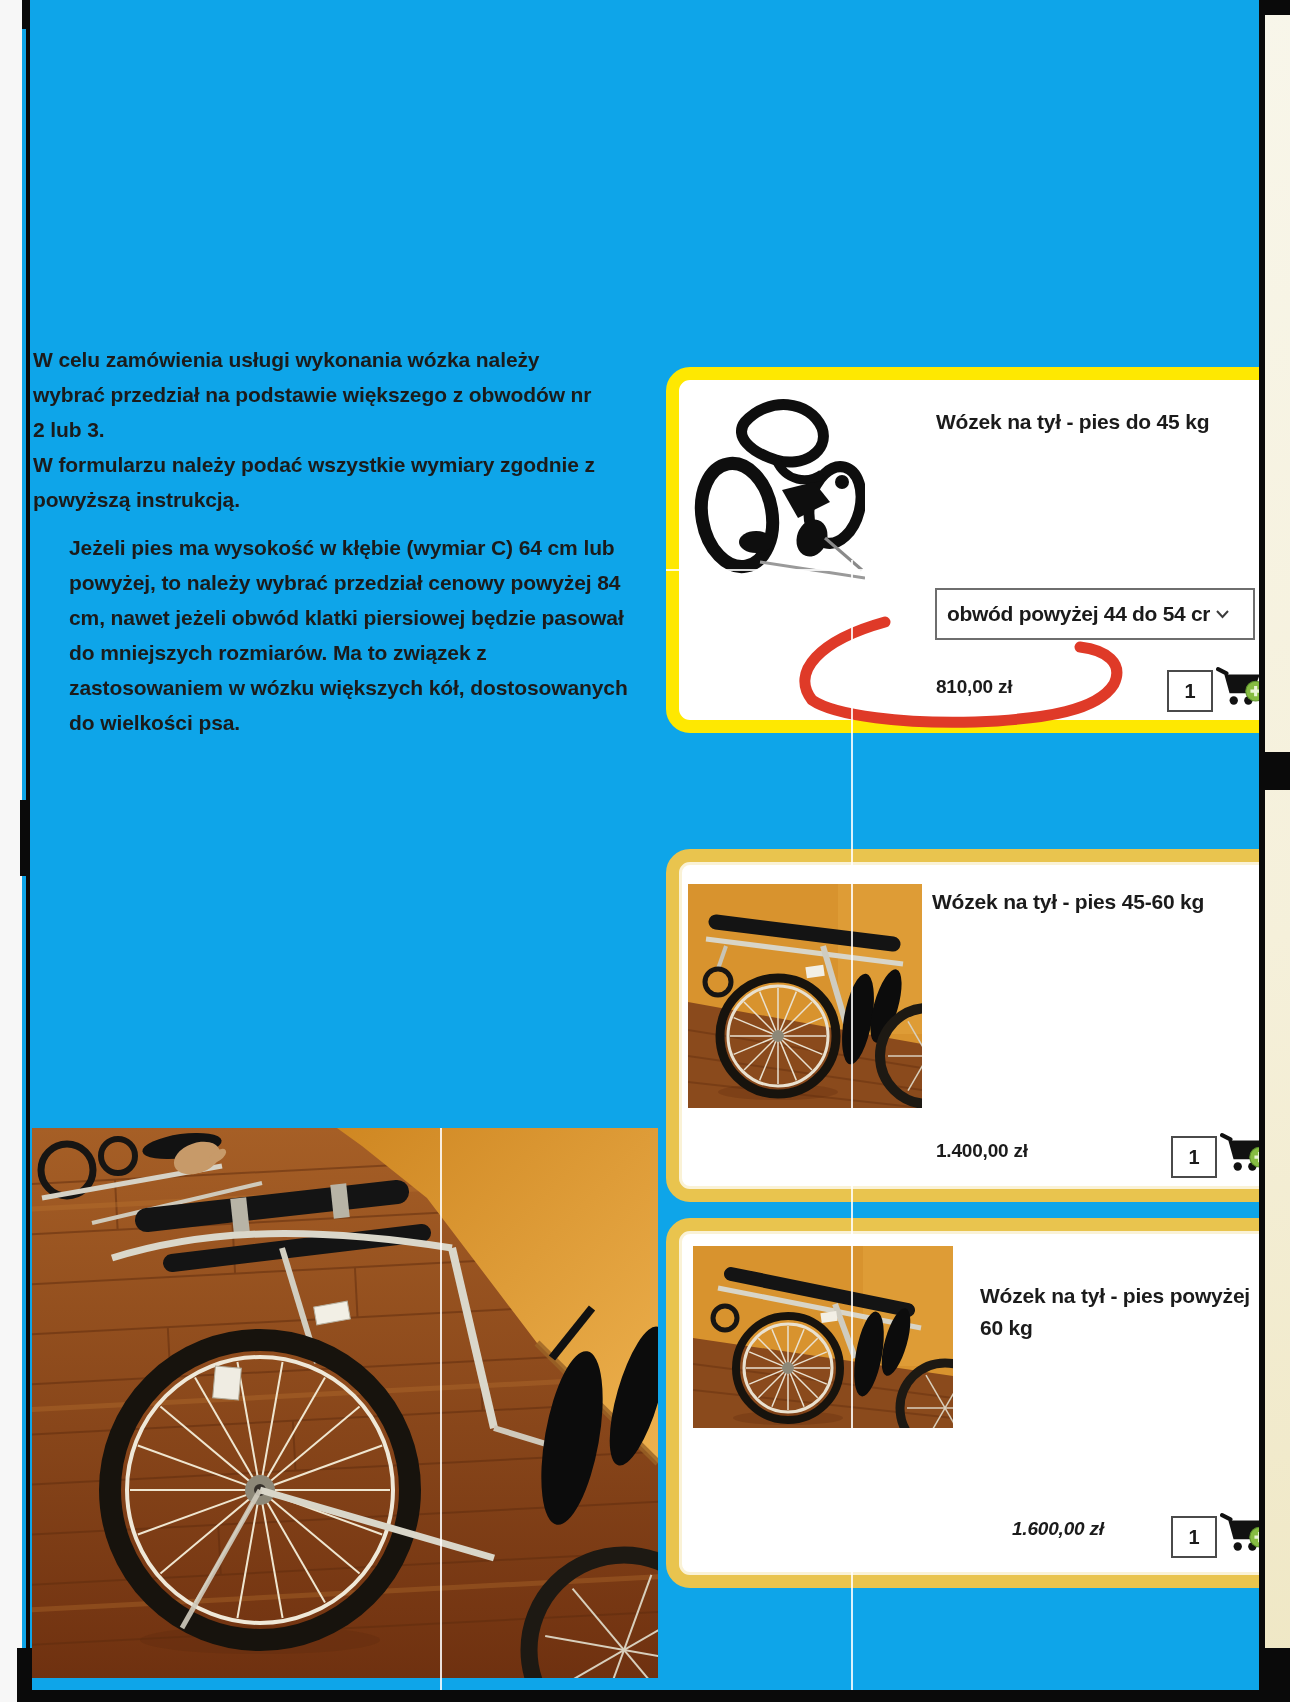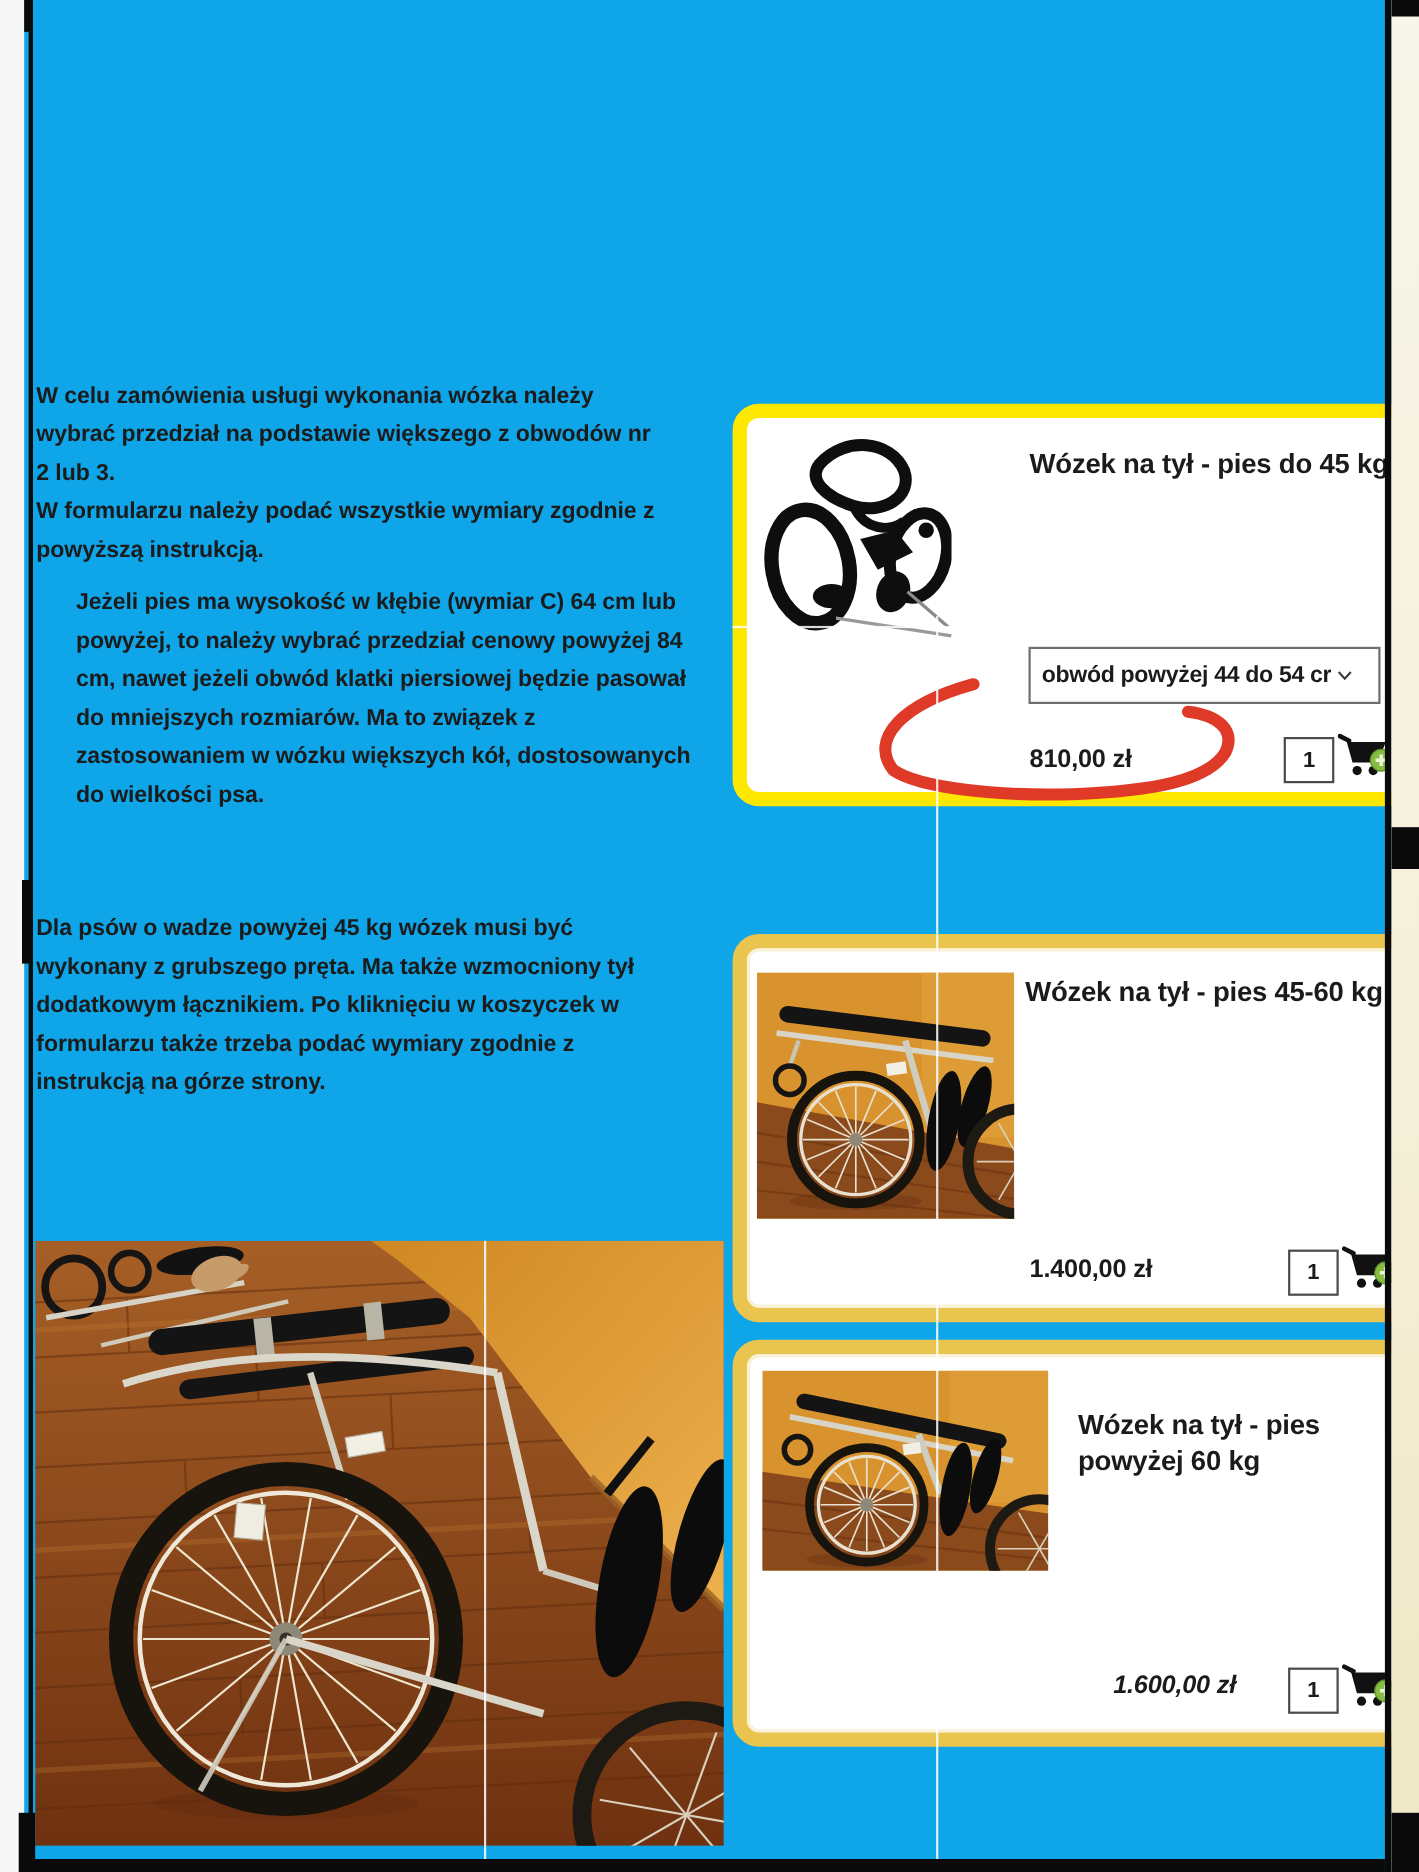--- a/index.html
+++ b/index.html
@@ -9,23 +9,23 @@
   }
   .abs{position:absolute;}
   .para{
     white-space:pre-line;font-size:21px;line-height:35px;letter-spacing:-0.1px;
   }
   .card{
     background:#ffffff;border-radius:24px;box-sizing:border-box;
   }
   .card.c1{border:13px solid #fee801;}
   .card.c23{border:13px solid #e9c44e;box-shadow:inset 0 0 0 3px #faf2d6;}
-  .ptitle{font-size:25px;letter-spacing:-0.2px;line-height:32px;white-space:nowrap;}
+  .ptitle{font-size:21px;letter-spacing:-0.2px;line-height:32px;white-space:nowrap;}
   .ptitle.wrap{white-space:normal;margin-top:26px;}
-  .price{font-size:23px;letter-spacing:-0.2px;white-space:nowrap;}
+  .price{font-size:19px;letter-spacing:-0.2px;white-space:nowrap;}
   .selectbox{
     box-sizing:border-box;display:flex;align-items:center;justify-content:space-between;
     border:2px solid #6e6e6e;background:#ffffff;padding:0 23px 0 10px;cursor:pointer;
   }
   .selectbox .sel-label{font-size:21px;letter-spacing:-0.3px;white-space:nowrap;overflow:hidden;}
   .qtybox{
     box-sizing:border-box;border:2px solid #4a4a4a;background:#ffffff;text-align:center;
     font-family:inherit;font-weight:700;font-size:20px;color:#1b1b1b;padding:0;
   }
   .cartbtn{background:none;border:none;padding:0;margin:0;cursor:pointer;}
@@ -43,25 +43,20 @@
 wybrać przedział na podstawie większego z obwodów nr
 2 lub 3.
 W formularzu należy podać wszystkie wymiary zgodnie z
 powyższą instrukcją.</div>
   <div class="abs para" style="left:33px;top:530px;width:620px;margin-left:36px;">Jeżeli pies ma wysokość w kłębie (wymiar C) 64 cm lub
 powyżej, to należy wybrać przedział cenowy powyżej 84
 cm, nawet jeżeli obwód klatki piersiowej będzie pasował
 do mniejszych rozmiarów. Ma to związek z
 zastosowaniem w wózku większych kół, dostosowanych
 do wielkości psa.</div>
-  <div class="abs para" style="left:33px;top:826px;width:620px;">Dla psów o wadze powyżej 45 kg wózek musi być
-wykonany z grubszego pręta. Ma także wzmocniony tył
-dodatkowym łącznikiem. Po kliknięciu w koszyczek w
-formularzu także trzeba podać wymiary zgodnie z
-instrukcją na górze strony.</div>
 
   <div class="abs" style="left:32px;top:1128px;width:626px;height:550px;">
     <svg width="626" height="550" viewBox="0 0 626 550">
       <defs>
         <linearGradient id="wallG" x1="0" y1="0" x2="1" y2="1">
           <stop offset="0" stop-color="#cf8722"></stop>
             <stop offset="1" stop-color="#edb14e"></stop>
         </linearGradient>
         <linearGradient id="floorG" x1="0" y1="0" x2="0" y2="1">
           <stop offset="0" stop-color="#a65f26"></stop>

